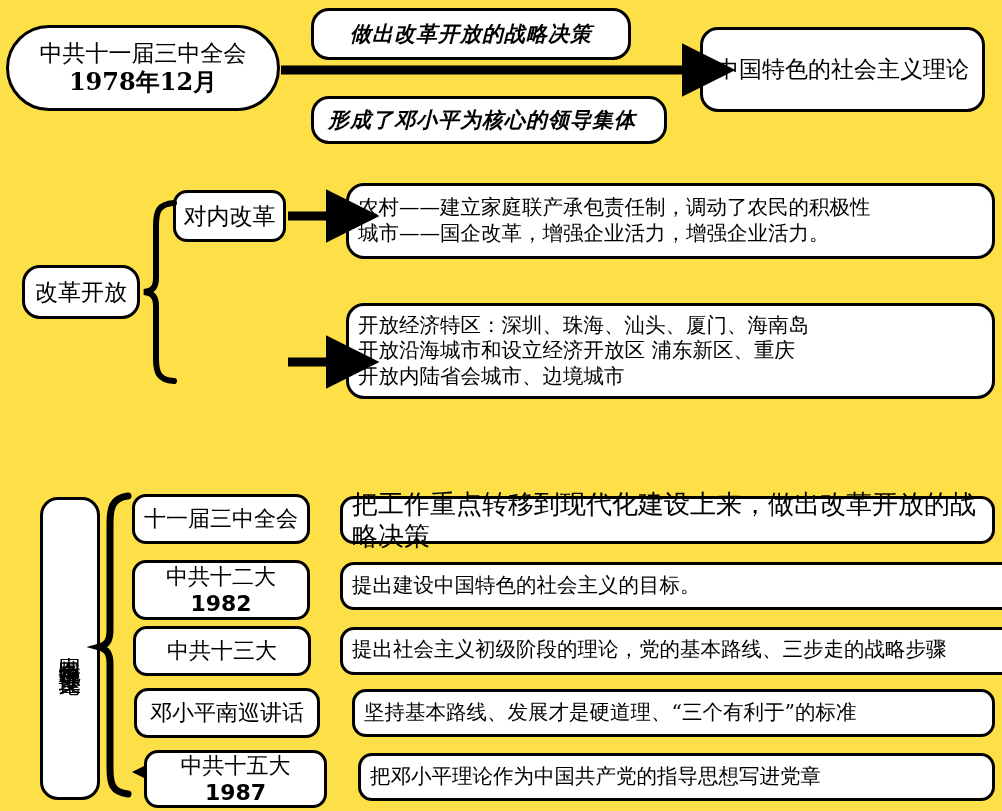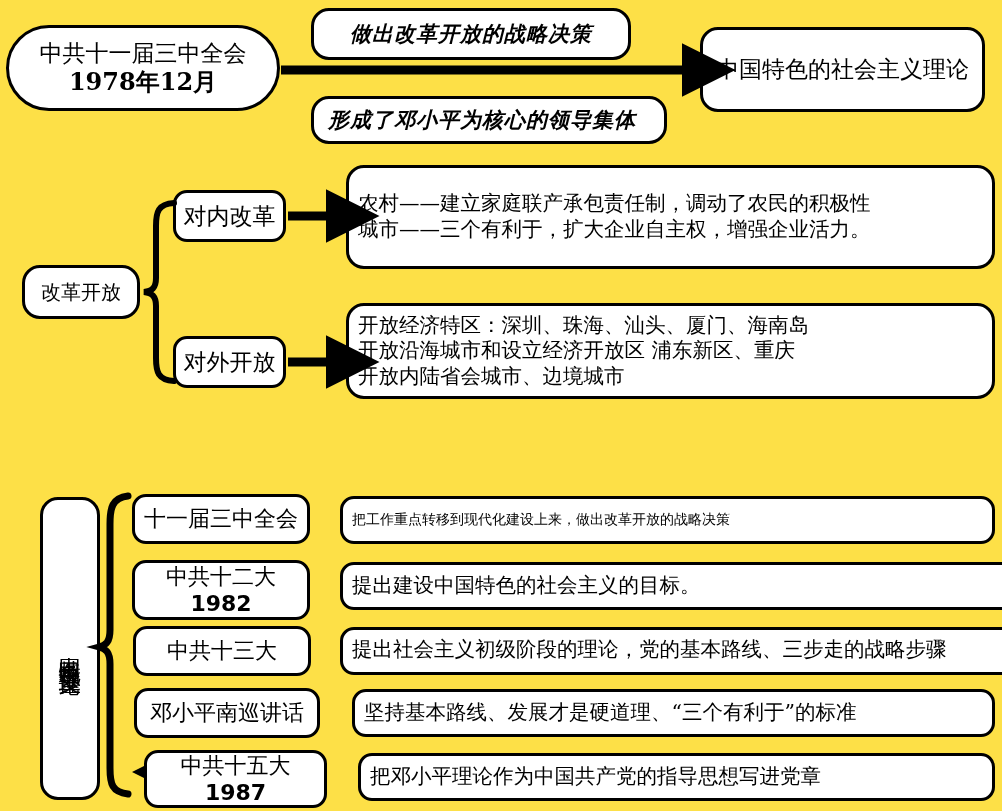--- a/index.html
+++ b/index.html
@@ -90,36 +90,33 @@
   </div>
 
   <div class="box rounded brush left" style="left:311px; top:96px; width:356px; height:48px; font-size:21px; padding-left:14px;">
     <span>形成了邓小平为核心的领导集体</span>
   </div>
 
   <div class="box rounded serifish" style="left:700px; top:27px; width:285px; height:85px; font-size:23px;">
     <span>中国特色的社会主义理论</span>
   </div>
 
-  <div class="box rounded serifish" style="left:22px; top:265px; width:118px; height:54px; font-size:20px;">
+  <div class="box rounded serifish" style="left:22px; top:265px; width:118px; height:54px; font-size:23px;">
     <span>改革开放</span>
   </div>
 
   <div class="box rounded-sm serifish" style="left:173px; top:190px; width:113px; height:52px; font-size:23px;">
     <span>对内改革</span>
   </div>
 
-  <div class="box rounded-sm serifish" style="left:173px; top:336px; width:113px; height:52px; font-size:23px;">
-    <span>对外开放</span>
-  </div>
-
-  <div class="box rounded left serifish" style="left:346px; top:165px; width:649px; height:104px; font-size:20.5px;
+
+  <div class="box rounded left serifish" style="left:346px; top:183px; width:649px; height:76px; font-size:20.5px;
               padding-left:9px; flex-direction:column; align-items:flex-start; justify-content:center;">
     <span class="line2">农村——建立家庭联产承包责任制，调动了农民的积极性</span>
-    <span class="line2">城市——三个有利于，扩大企业自主权，增强企业活力。</span>
+    <span class="line2">城市——国企改革，增强企业活力，增强企业活力。</span>
   </div>
 
   <div class="box rounded left serifish" style="left:346px; top:303px; width:649px; height:96px; font-size:20.5px;
               padding-left:9px; flex-direction:column; align-items:flex-start; justify-content:center;">
     <span class="line2">开放经济特区：深圳、珠海、汕头、厦门、海南岛</span>
     <span class="line2">开放沿海城市和设立经济开放区  浦东新区、重庆</span>
     <span class="line2">开放内陆省会城市、边境城市</span>
   </div>
 
   <div class="box rounded serifish" style="left:40px; top:497px; width:60px; height:303px; font-size:22px;">
@@ -141,21 +138,21 @@
 
   <div class="box rounded-sm serifish" style="left:134px; top:688px; width:186px; height:50px; font-size:22px; flex-direction:column;">
     <span class="line2">邓小平南巡讲话</span>
   </div>
 
   <div class="box rounded-sm serifish" style="left:144px; top:750px; width:183px; height:58px; font-size:22px; flex-direction:column;">
     <span class="line2">中共十五大</span>
     <span class="line2 num" style="font-size:22px;">1987</span>
   </div>
 
-  <div class="box rounded-sm left serifish" style="left:340px; top:496px; width:655px; height:48px; font-size:14px; padding-left:9px;">
+  <div class="box rounded-sm left serifish" style="left:340px; top:496px; width:655px; height:48px; font-size:26px; padding-left:9px;">
     <span>把工作重点转移到现代化建设上来，做出改革开放的战略决策</span>
   </div>
 
   <div class="box rounded-sm left serifish" style="left:340px; top:562px; width:749px; height:48px; font-size:20.5px; padding-left:9px;">
     <span>提出建设中国特色的社会主义的目标。</span>
   </div>
 
   <div class="box rounded-sm left serifish" style="left:340px; top:627px; width:791px; height:48px; font-size:20.5px; padding-left:9px;font-family:Liberation Mono, monospace;">
     <span>提出社会主义初级阶段的理论，党的基本路线、三步走的战略步骤</span>
   </div>

